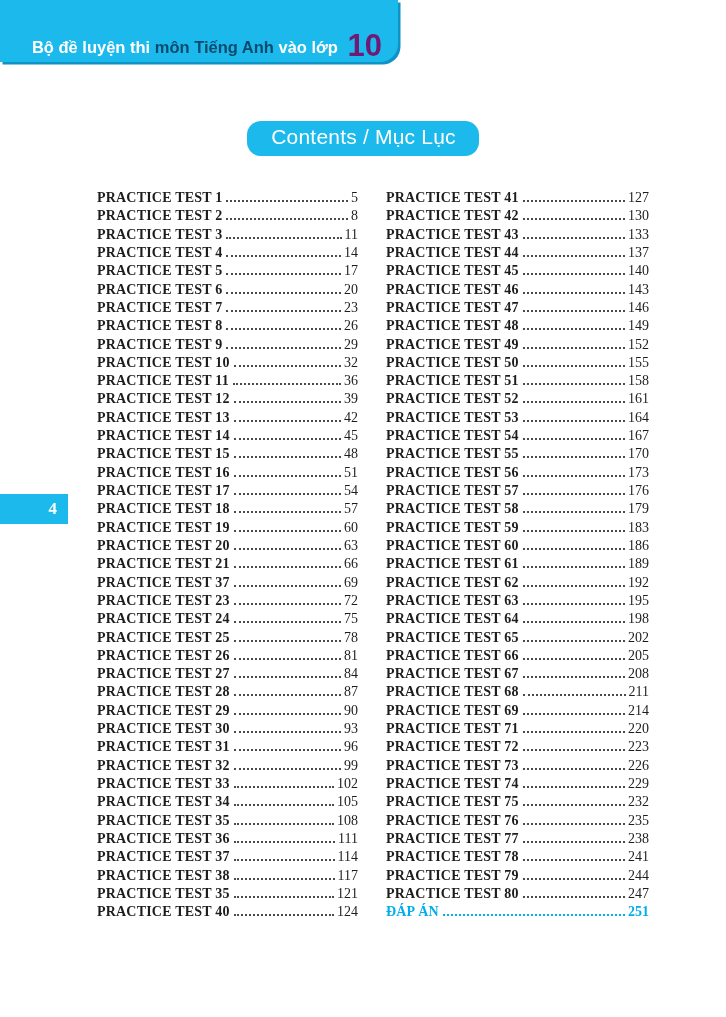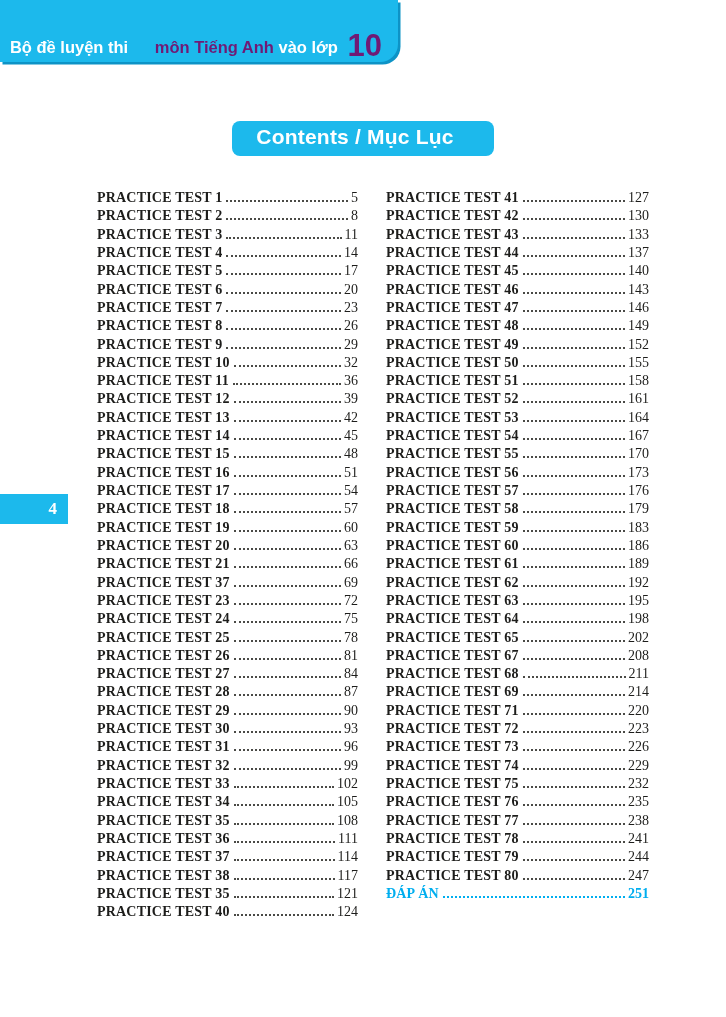--- a/index.html
+++ b/index.html
@@ -21,38 +21,38 @@
     padding:0 16px 7px 0;box-sizing:border-box;
   }
   .banner-text{
     font-family:"Liberation Sans", sans-serif;
     font-weight:bold;
     font-size:16.5px;
     line-height:16px;
     white-space:nowrap;
   }
   .banner-text .b-light{color:#ffffff;}
-  .banner-text .b-dark{color:#701a75;margin-left:22px;}
+  .banner-text .b-dark{color:#0c4a6e;}
   .banner-text .b-num{
     color:#701a75;font-size:31px;line-height:16px;
     margin-left:5px;vertical-align:-3px;
   }
   
   .title-wrap{
     position:absolute;top:121px;left:0;width:100%;
     display:flex;justify-content:center;
   }
   .title-box{
     background:var(--accent,#1cb9ec);
     color:#ffffff;
     font-family:"Liberation Sans", sans-serif;
-    font-weight:bold;
+    font-weight:normal;
     font-size:21px;
-    padding:4px 40px 7px 24px;
-    border-radius:8px;
+    padding:4px 23px 7px 24px;
+    border-radius:14px;
     letter-spacing:0.2px;
   }
   
   .toc{
     position:absolute;top:190px;left:97px;
     display:flex;gap:28px;
   }
   .toc-col{width:261px;}
   .toc-col.right{width:263px;}
   .toc-row{
@@ -427,20 +427,25 @@
         <span class="lbl">PRACTICE TEST 64</span>
         <span class="leader"></span>
         <span class="pg">198</span>
       </div>
       <div class="toc-row">
         <span class="lbl">PRACTICE TEST 65</span>
         <span class="leader"></span>
         <span class="pg">202</span>
       </div>
       <div class="toc-row">
+        <span class="lbl">PRACTICE TEST 66</span>
+        <span class="leader"></span>
+        <span class="pg">205</span>
+      </div>
+      <div class="toc-row">
         <span class="lbl">PRACTICE TEST 67</span>
         <span class="leader"></span>
         <span class="pg">208</span>
       </div>
       <div class="toc-row">
         <span class="lbl">PRACTICE TEST 68</span>
         <span class="leader"></span>
         <span class="pg">211</span>
       </div>
       <div class="toc-row">

